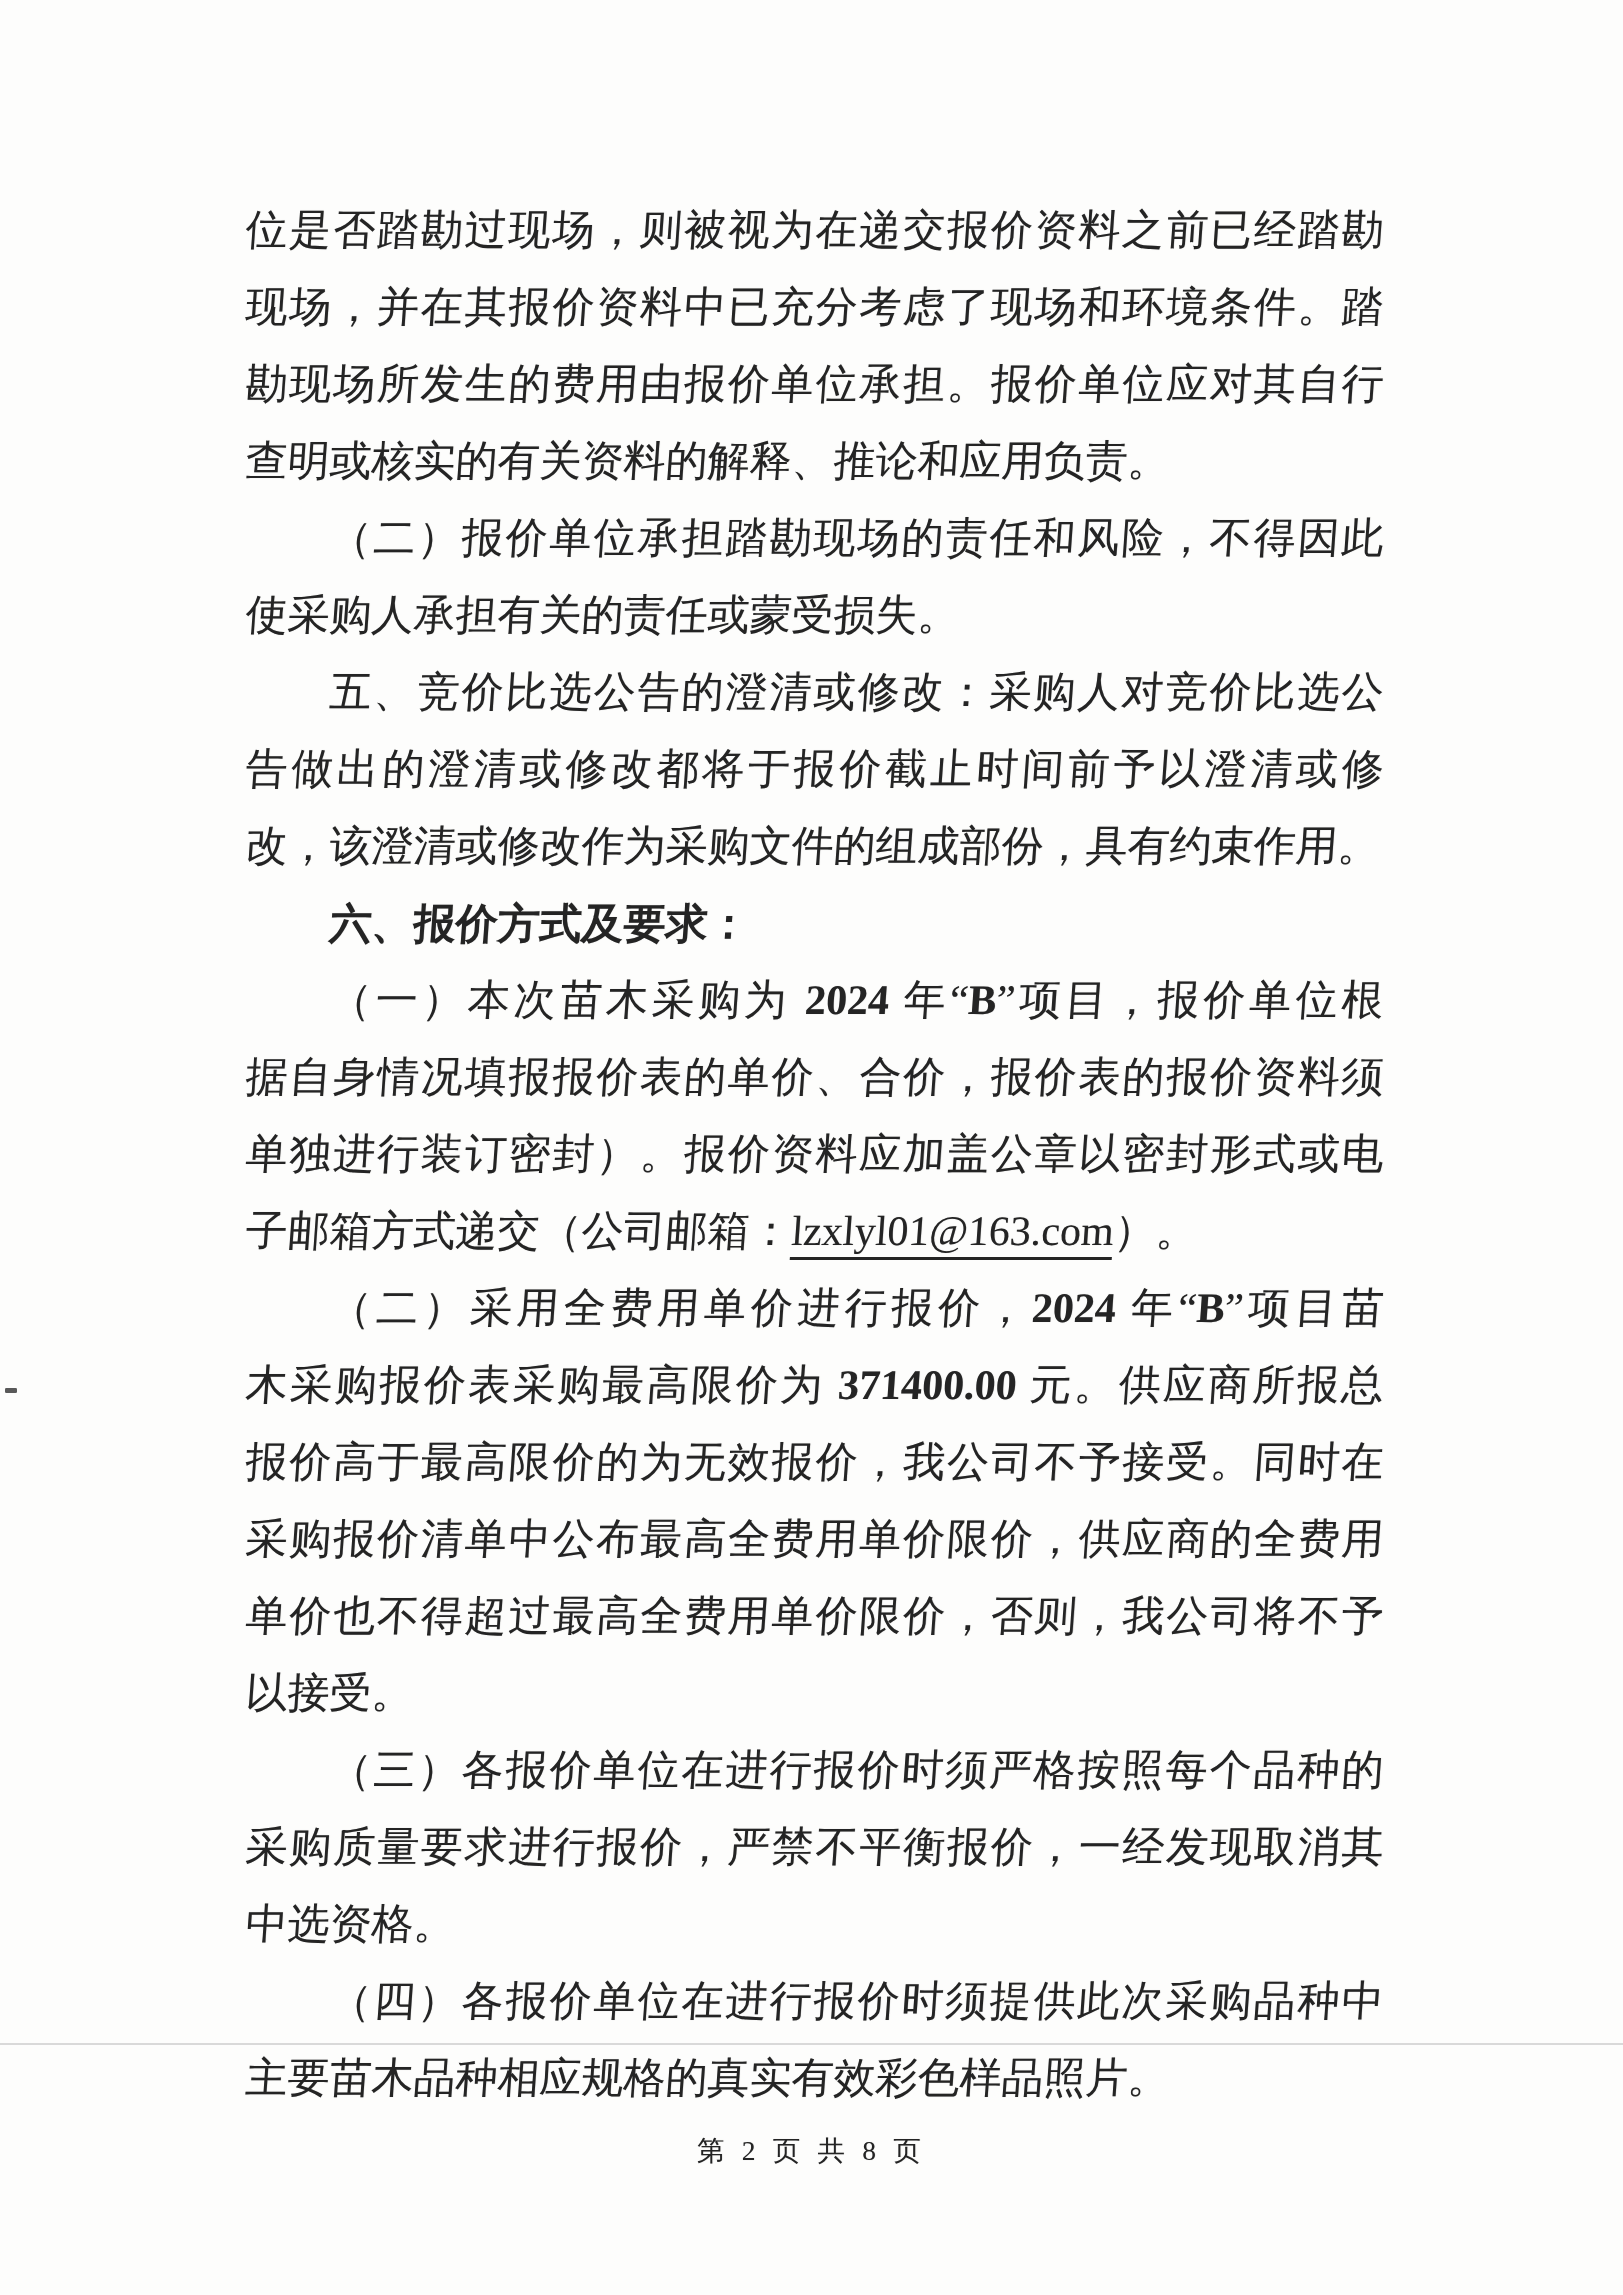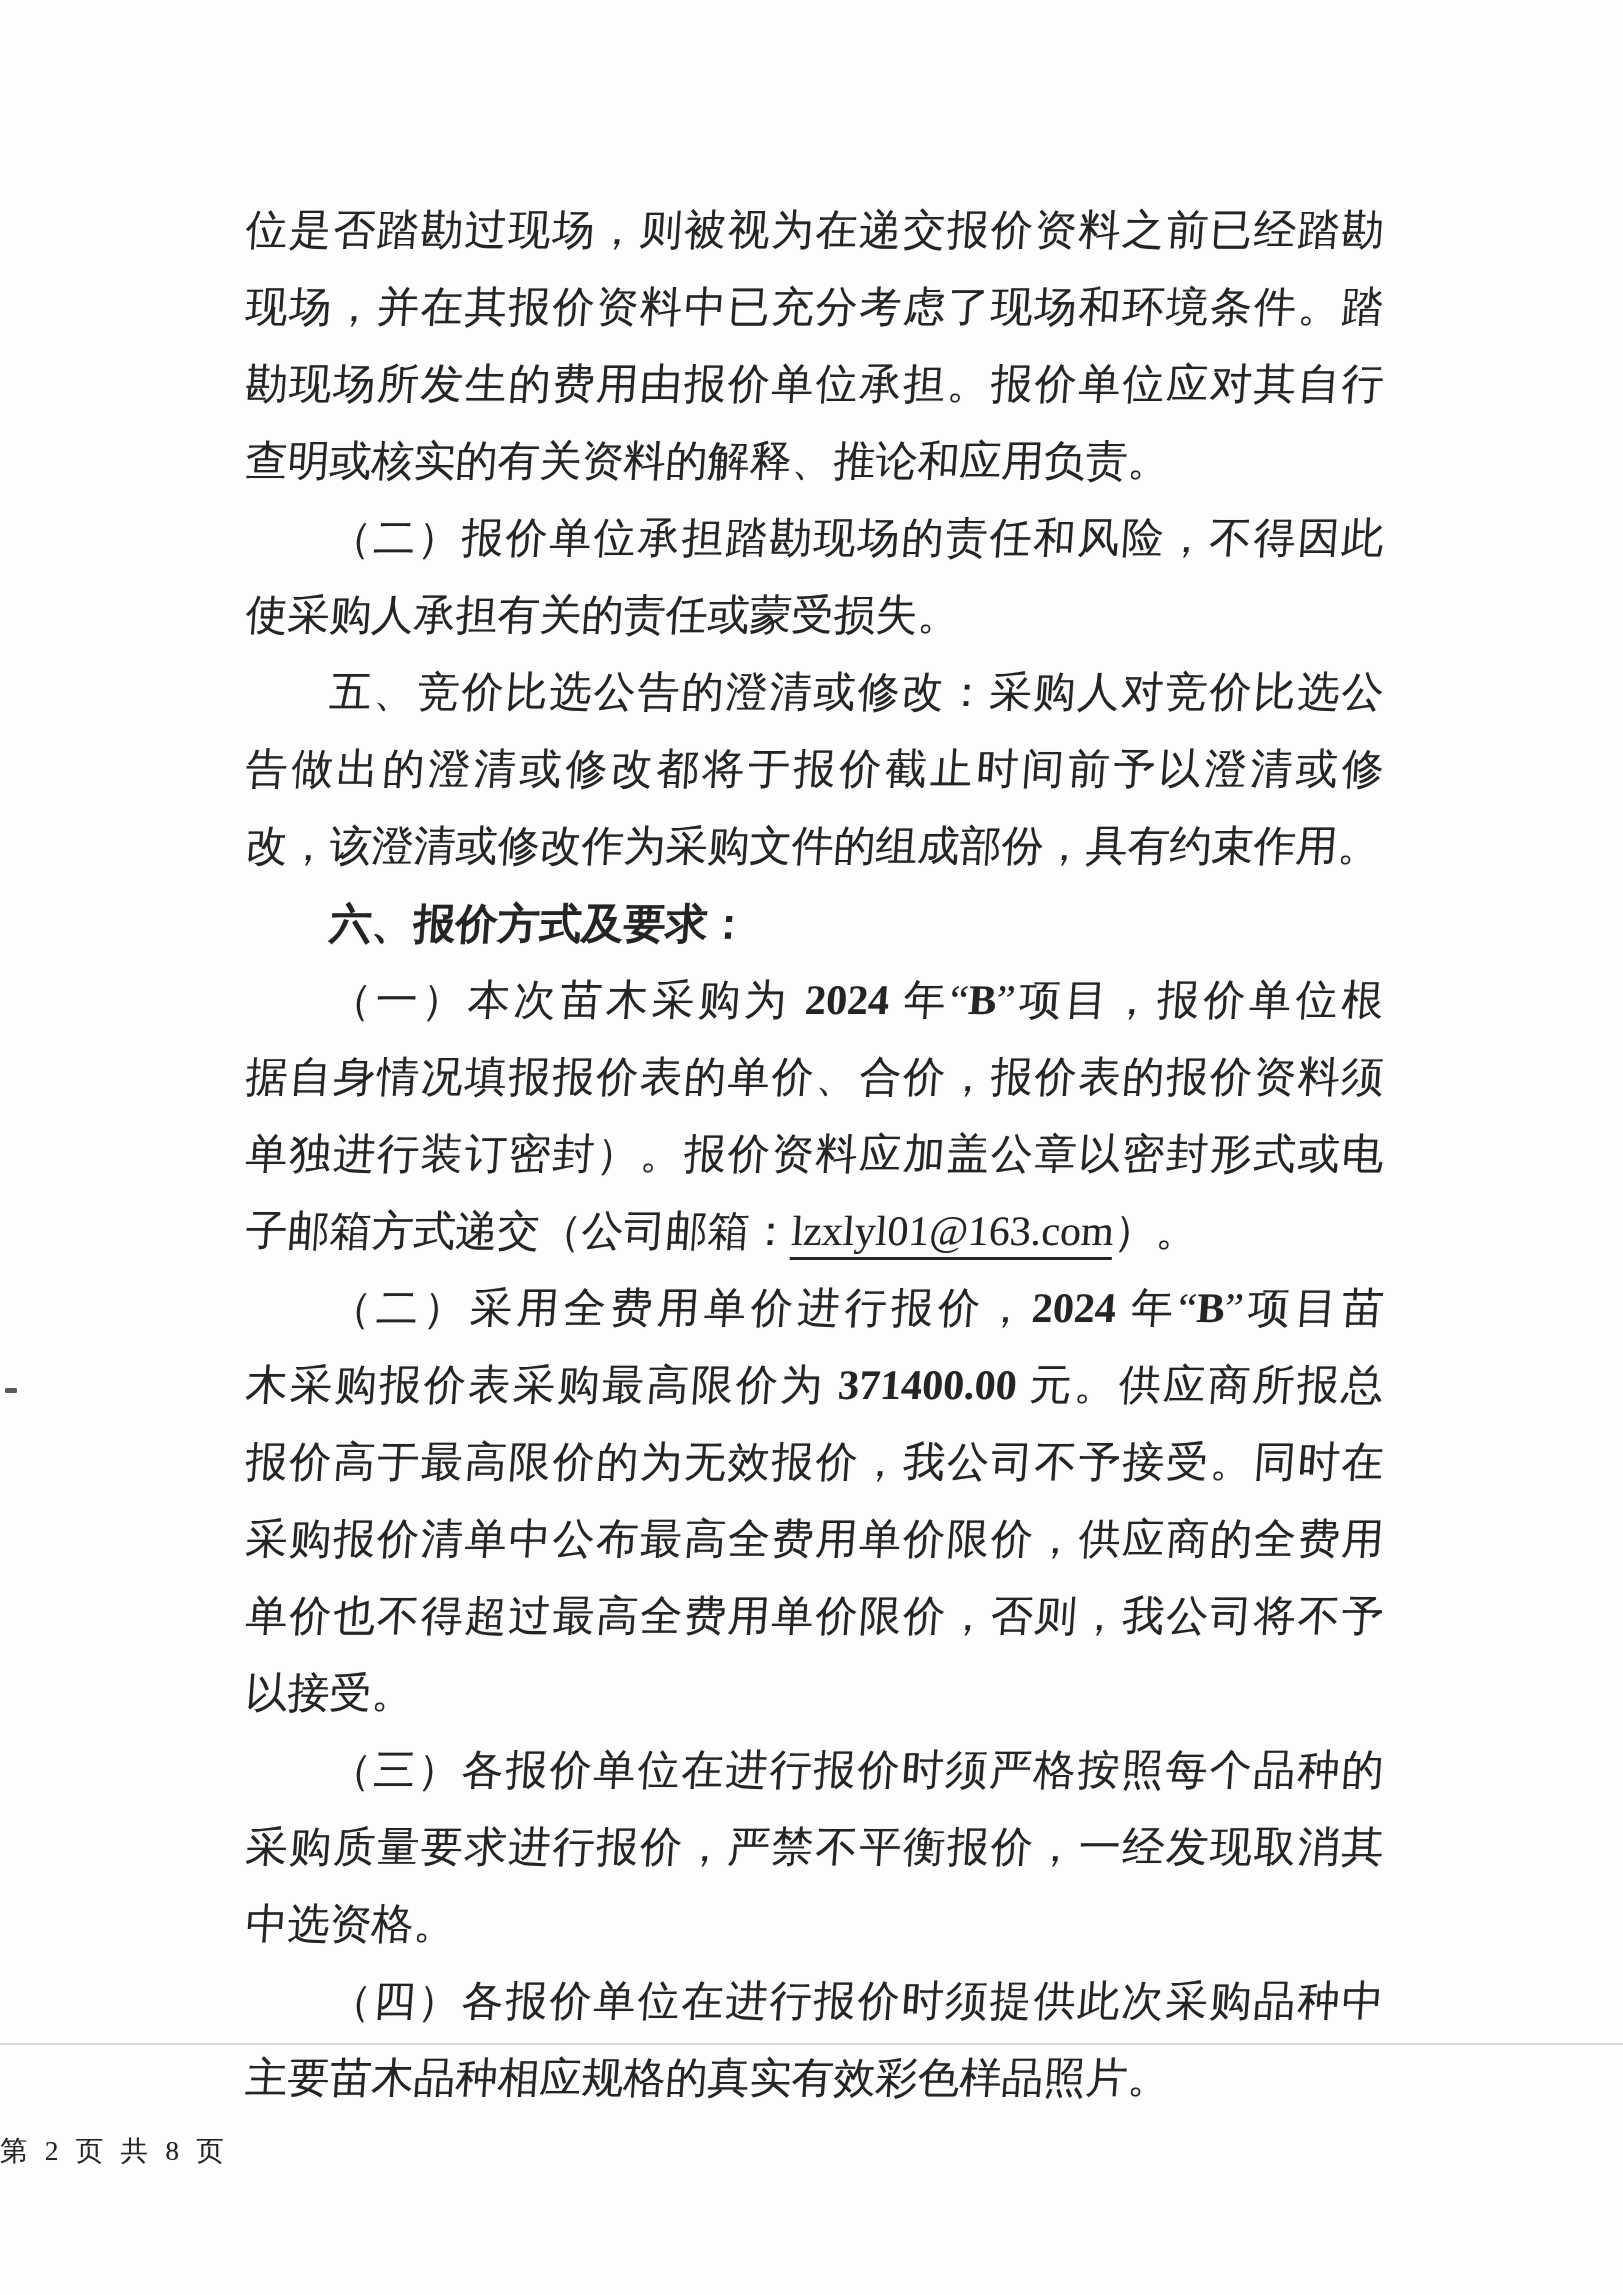--- a/index.html
+++ b/index.html
@@ -50,20 +50,21 @@
     font-weight:700;
   }
   .eml{
     font-family:"Liberation Serif", serif;
     border-bottom:3.3px solid var(--ink);
     padding-bottom:2.6px;
   }
   .footer{
     position:absolute;
     left:0;right:0;top:2133px;
+    text-align:center;
     color:var(--ink);
     font-size:27.5px;
     letter-spacing:5.2px;
     text-shadow:0.3px 0.3px 0.7px rgba(40,40,40,0.3);
   }
   .scanline{
     position:absolute;
     left:0;top:2043px;
     width:1623px;height:2px;
     background:var(--scanline);

